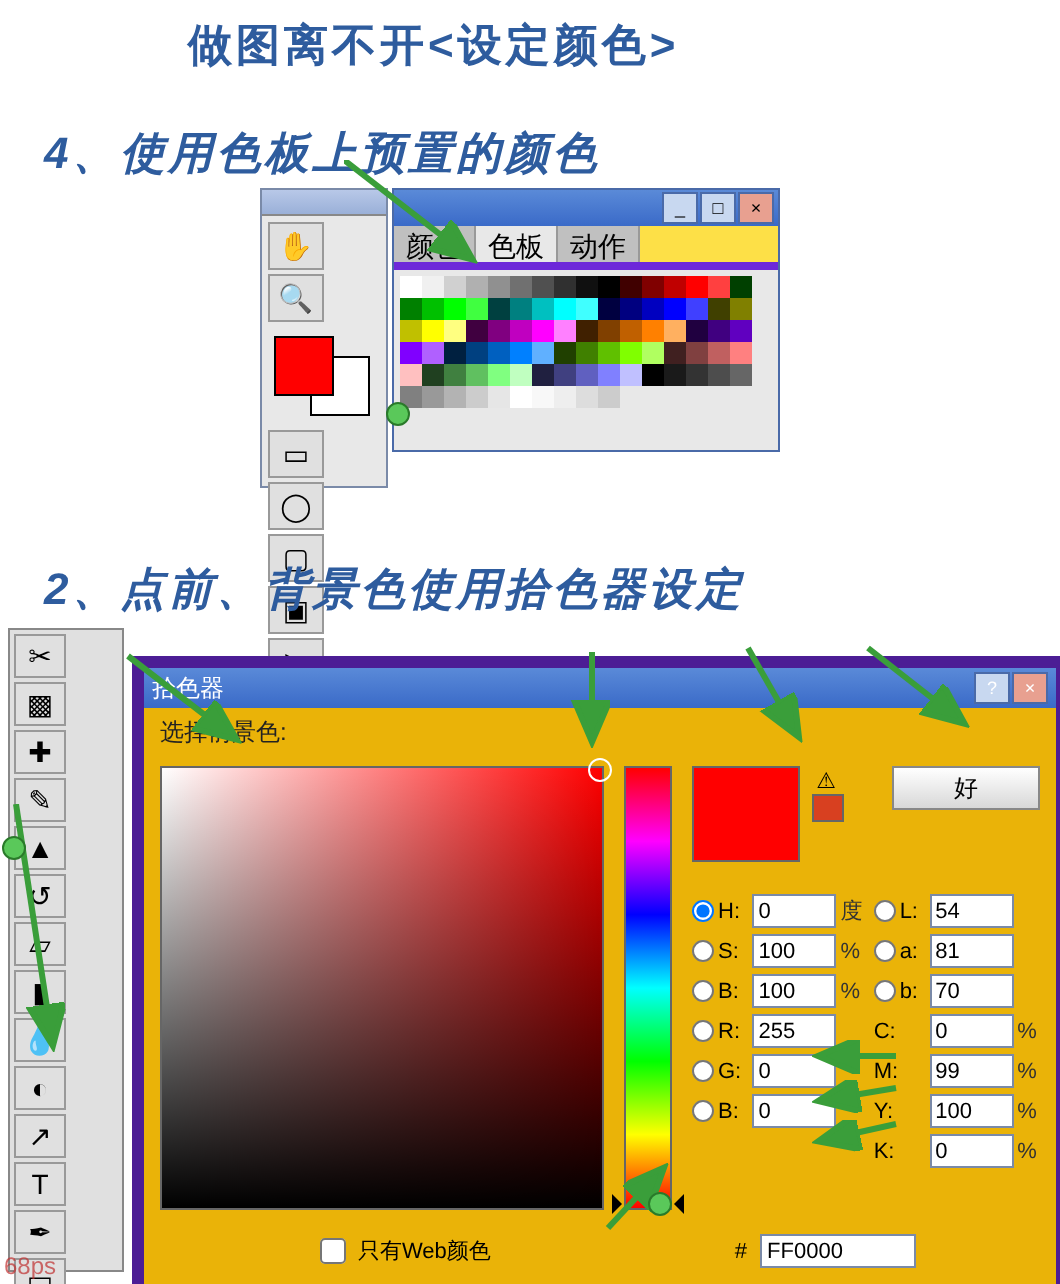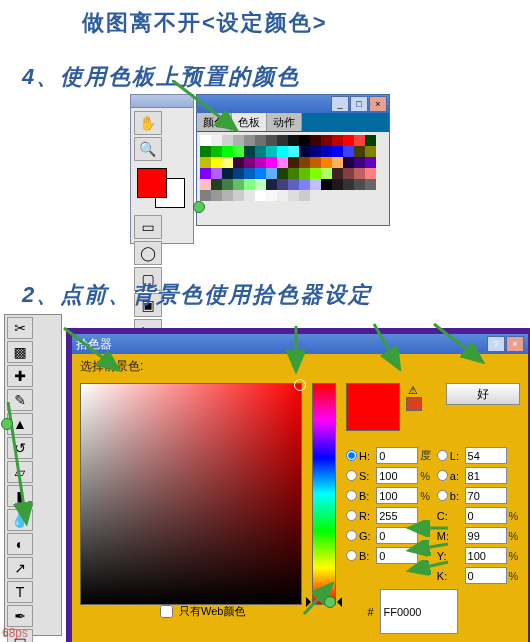--- a/index.html
+++ b/index.html
@@ -15,21 +15,21 @@
 .tbtn{width:26px;height:22px;border:1px solid #999;background:#e0e0e0;margin:1px;display:flex;align-items:center;justify-content:center;font-size:14px}
 .fgbg{position:relative;width:56px;height:44px;margin:2px}
 .fg{position:absolute;width:28px;height:28px;background:red;border:1px solid #000;left:4px;top:2px;z-index:2}
 .bg{position:absolute;width:28px;height:28px;background:#fff;border:1px solid #000;right:4px;bottom:2px}
 
 
 .swpanel{position:absolute;left:196px;top:94px;width:192px;height:130px;border:1px solid #4a6aa8;background:#e8e8e8}
 .swtitle{height:18px;background:linear-gradient(#5a8ad8,#3a6ac8);display:flex;align-items:center;justify-content:flex-end;gap:1px;padding:0 2px}
 .wbtn{width:16px;height:14px;background:#c8d8f0;border:1px solid #4a6aa8;font-size:9px;display:flex;align-items:center;justify-content:center}
 .wbtn.x{background:#e8a090}
-.tabs{display:flex;height:18px;background:#0369a1;border-bottom:1px solid #6d28d9;font-size:11px}
+.tabs{display:flex;height:18px;background:#fde047;border-bottom:4px solid #6d28d9;font-size:14px}
 .tab{padding:2px 6px;border-right:1px solid #999;background:#c0c0c0}
 .tab.on{background:#e8e8e8}
 .swgrid{padding:3px;display:flex;flex-wrap:wrap;gap:0}
 .sw{width:11px;height:11px}
 
 
 .ar{position:absolute;stroke:#3a9e3a;fill:#3a9e3a}
 .dot{width:10px;height:10px;background:#5ac85a;border:1px solid #2a7a2a;border-radius:50%;position:absolute}
 
 
@@ -55,29 +55,29 @@
 .warn{width:14px;height:14px;display:flex;align-items:center;justify-content:center;font-size:11px}
 .warnsw{width:14px;height:12px;background:#d84020;border:1px solid #666}
 .btns{display:flex;flex-direction:column;gap:3px;margin-left:auto}
 .dbtn{width:72px;height:20px;border:1px solid #888;background:linear-gradient(#fff,#d8d8d8);font-size:12px;display:flex;align-items:center;justify-content:center}
 .numgrid{display:grid;grid-template-columns:auto 40px auto auto 40px auto;gap:3px 4px;align-items:center;margin-top:12px}
 .numgrid input[type=text]{width:36px;height:15px;font-size:11px;border:1px solid #7a8aa8;padding:0 2px}
 .numgrid .u{font-size:11px;color:#333}
 .numgrid label{display:flex;align-items:center;gap:2px;font-size:11px}
 .numgrid input[type=radio]{margin:0;width:11px;height:11px}
 .hexrow{position:absolute;left:88px;bottom:8px;display:flex;align-items:center;gap:6px;font-size:11px}
-.hexrow input[type=text]{width:70px;height:15px;font-size:11px;border:1px solid #7a8aa8;padding:14px 3px}
+.hexrow input[type=text]{width:70px;height:15px;font-size:11px;border:1px solid #7a8aa8;padding:0 3px}
 .hexrow input[type=checkbox]{margin:0}
 
 .watermark{position:absolute;left:2px;bottom:2px;font-size:12px;color:#c03030;opacity:.7}
 </style>
 </head>
 <body>
 
-<div class="title" style="position:absolute;left:82px;top:8px">
+<div class="title" style="position:absolute;left:94px;top:8px">
   <span>做图离不开&lt;设定颜色&gt;</span>
 </div>
 
 <div class="sec1 title lt">4、使用色板上预置的颜色</div>
 
 <div class="tbox">
   <div class="ttitle"></div>
   <div class="tgrid">
     <div class="tbtn">✋</div>
     <div class="tbtn">🔍</div>

